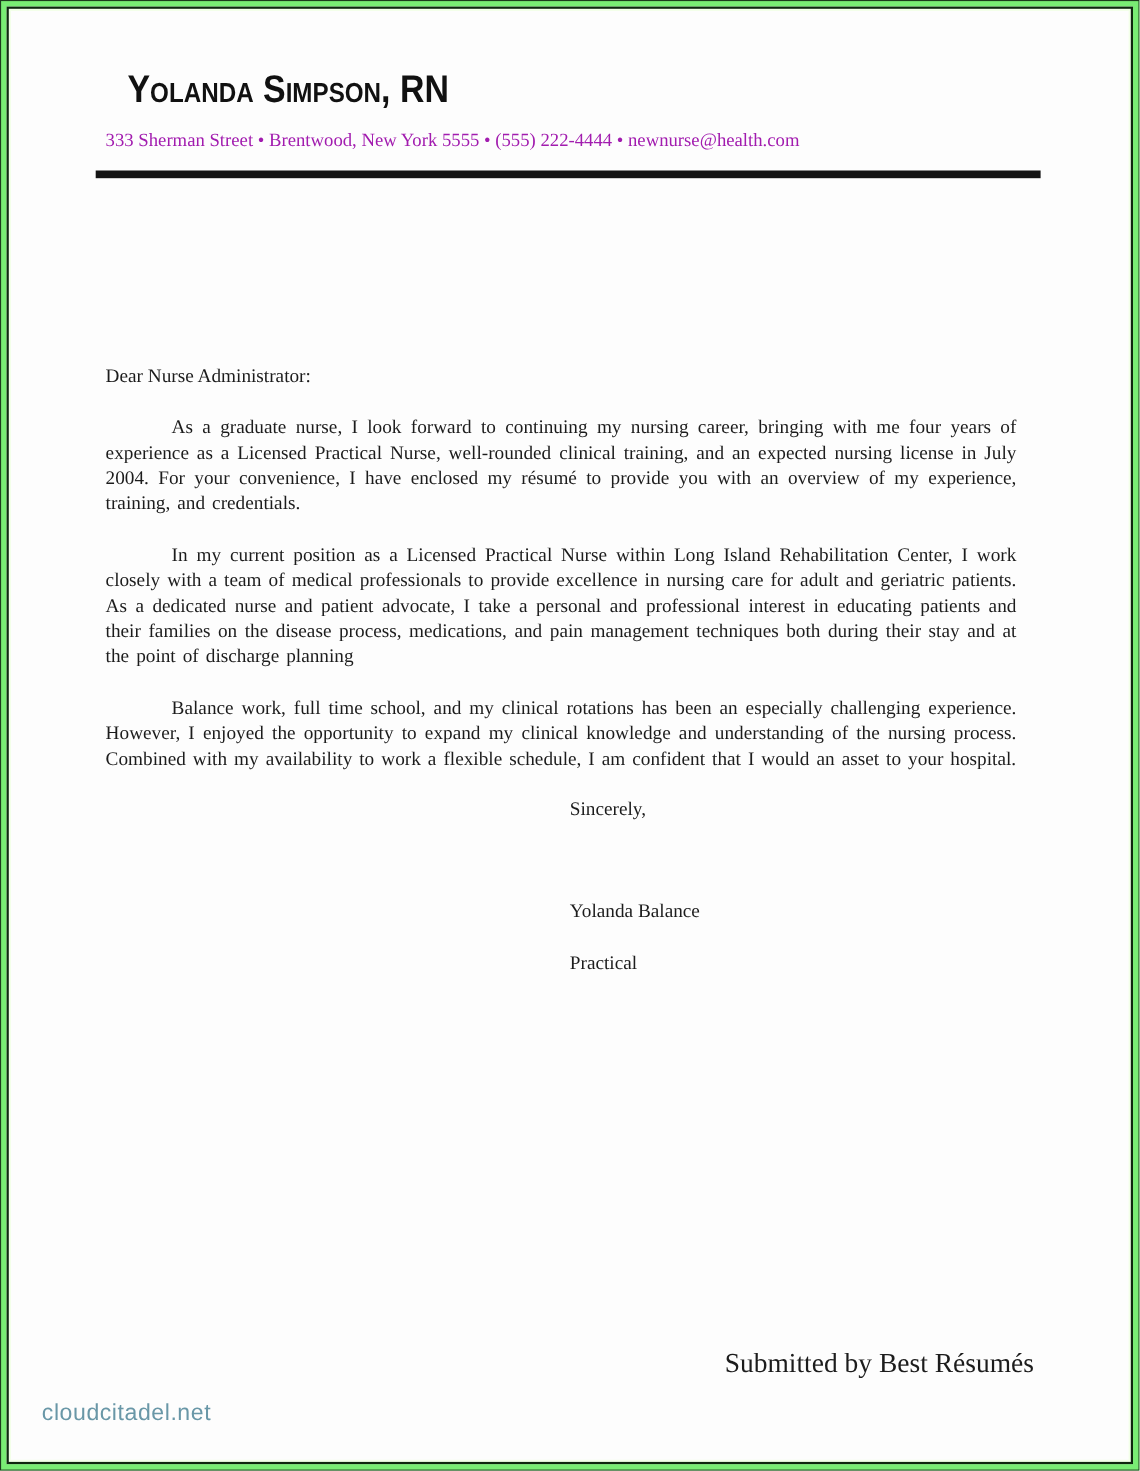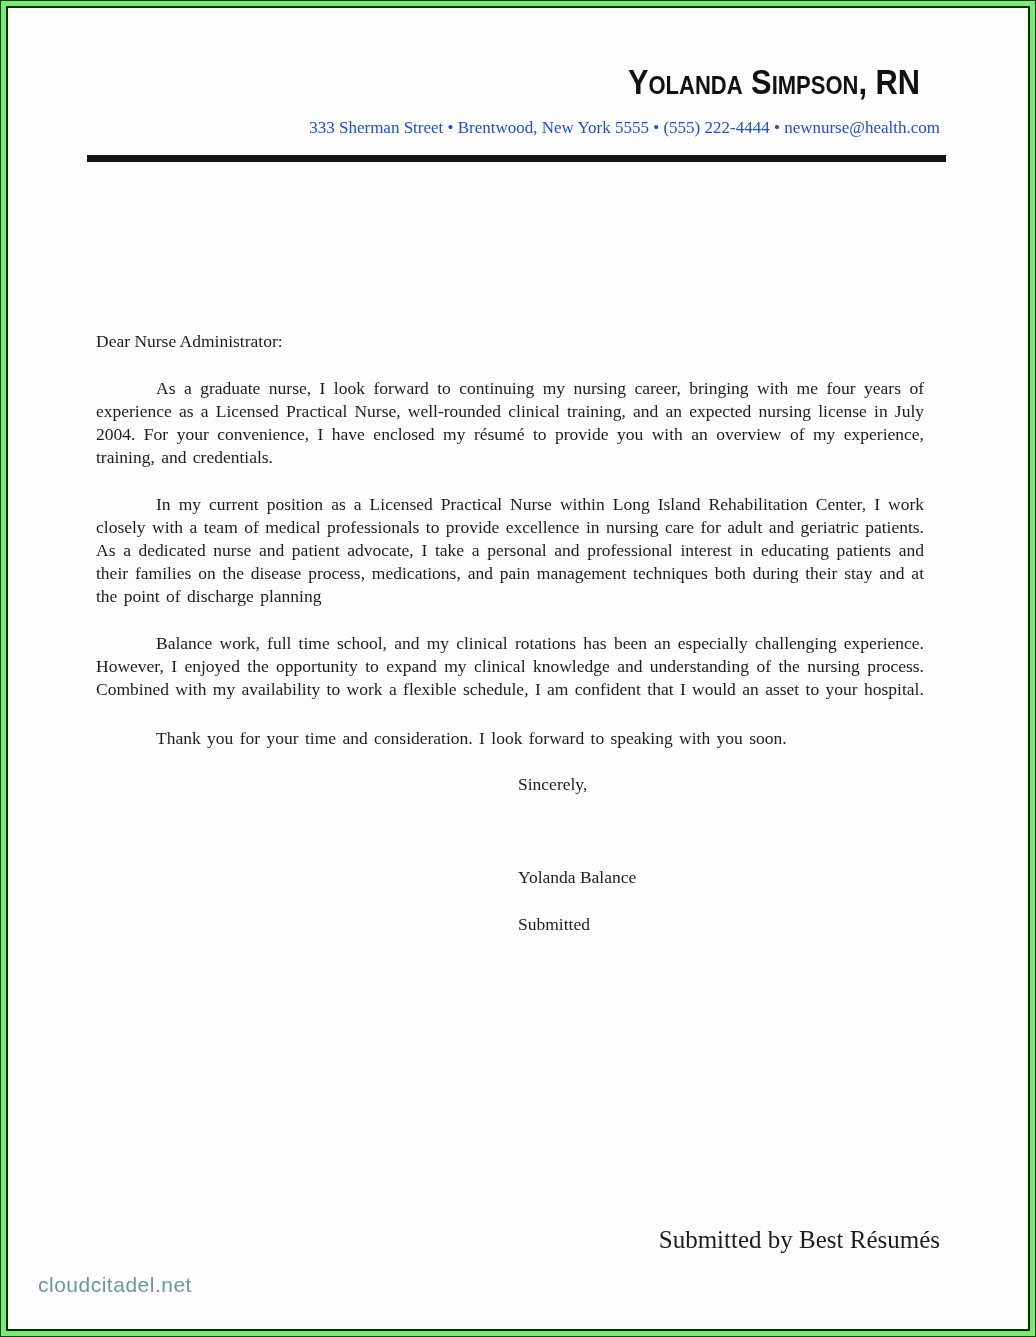--- a/index.html
+++ b/index.html
@@ -11,30 +11,30 @@
   .page{
     width:100%;height:100%;box-sizing:border-box;position:relative;overflow:hidden;
     border:2px solid #0e260e;
     box-shadow: inset 0 0 0 2px #f3ffe9;
     background:#fdfdfd;
     padding:54px 88px 0 88px;
     color:#1c1c1c;
     font-family:"Liberation Serif","DejaVu Serif",serif;
     font-size:17.5px;line-height:23px;
   }
-  .letterhead{text-align:right;}
+  .letterhead{text-align:left;}
   .letterhead-name{
     margin:0;font-family:"Liberation Sans","DejaVu Sans",sans-serif;
     font-weight:700;font-size:35px;line-height:40px;
     font-variant:small-caps;letter-spacing:0px;
     display:inline-block;transform:scaleX(0.88);transform-origin:center;
     white-space:nowrap;color:#111;
   }
   .letterhead-contact{
-    margin-top:15px;font-size:17px;line-height:22px;color:#1d4ed8;
+    margin-top:15px;font-size:17px;line-height:22px;color:#a21caf;
     white-space:nowrap;
   }
   .letterhead-rule{
     height:7px;background:#141414;border:none;
     margin:16px -6px 0 -9px;
   }
   .body-text{margin:0;}
   .salutation{margin:168px 0 0 0;}
   .para{
     margin:24px 16px 0 0;text-align:justify;text-indent:60px;
@@ -69,26 +69,25 @@
 
     <main>
       <p class="body-text salutation">Dear Nurse Administrator:</p>
 
       <p class="body-text para">As a graduate nurse, I look forward to continuing my nursing career, bringing with me four years of experience as a Licensed Practical Nurse, well-rounded clinical training, and an expected nursing license in July 2004. For your convenience, I have enclosed my résumé to provide you with an overview of my experience, training, and credentials.</p>
 
       <p class="body-text para">In my current position as a Licensed Practical Nurse within Long Island Rehabilitation Center, I work closely with a team of medical professionals to provide excellence in nursing care for adult and geriatric patients. As a dedicated nurse and patient advocate, I take a personal and professional interest in educating patients and their families on the disease process, medications, and pain management techniques both during their stay and at the point of discharge planning</p>
 
       <p class="body-text para">Balance work, full time school, and my clinical rotations has been an especially challenging experience. However, I enjoyed the opportunity to expand my clinical knowledge and understanding of the nursing process. Combined with my availability to work a flexible schedule, I am confident that I would an asset to your hospital.</p>
 
-      <p class="body-text para last">Thank you for your time and consideration.  I look forward to speaking with you soon.</p>
 
       <div class="closing-block">
         <p>Sincerely,</p>
         <p class="closing-sig">Yolanda Balance</p>
-        <p class="closing-enc">Submitted</p>
+        <p class="closing-enc">Practical</p>
       </div>
     </main>
 
     <div class="submitted">Submitted by Best Résumés</div>
 
     <div class="watermark" style="color: rgb(105, 151, 167);">cloudcitadel.net</div>
 
   </div>
 </div>
 

